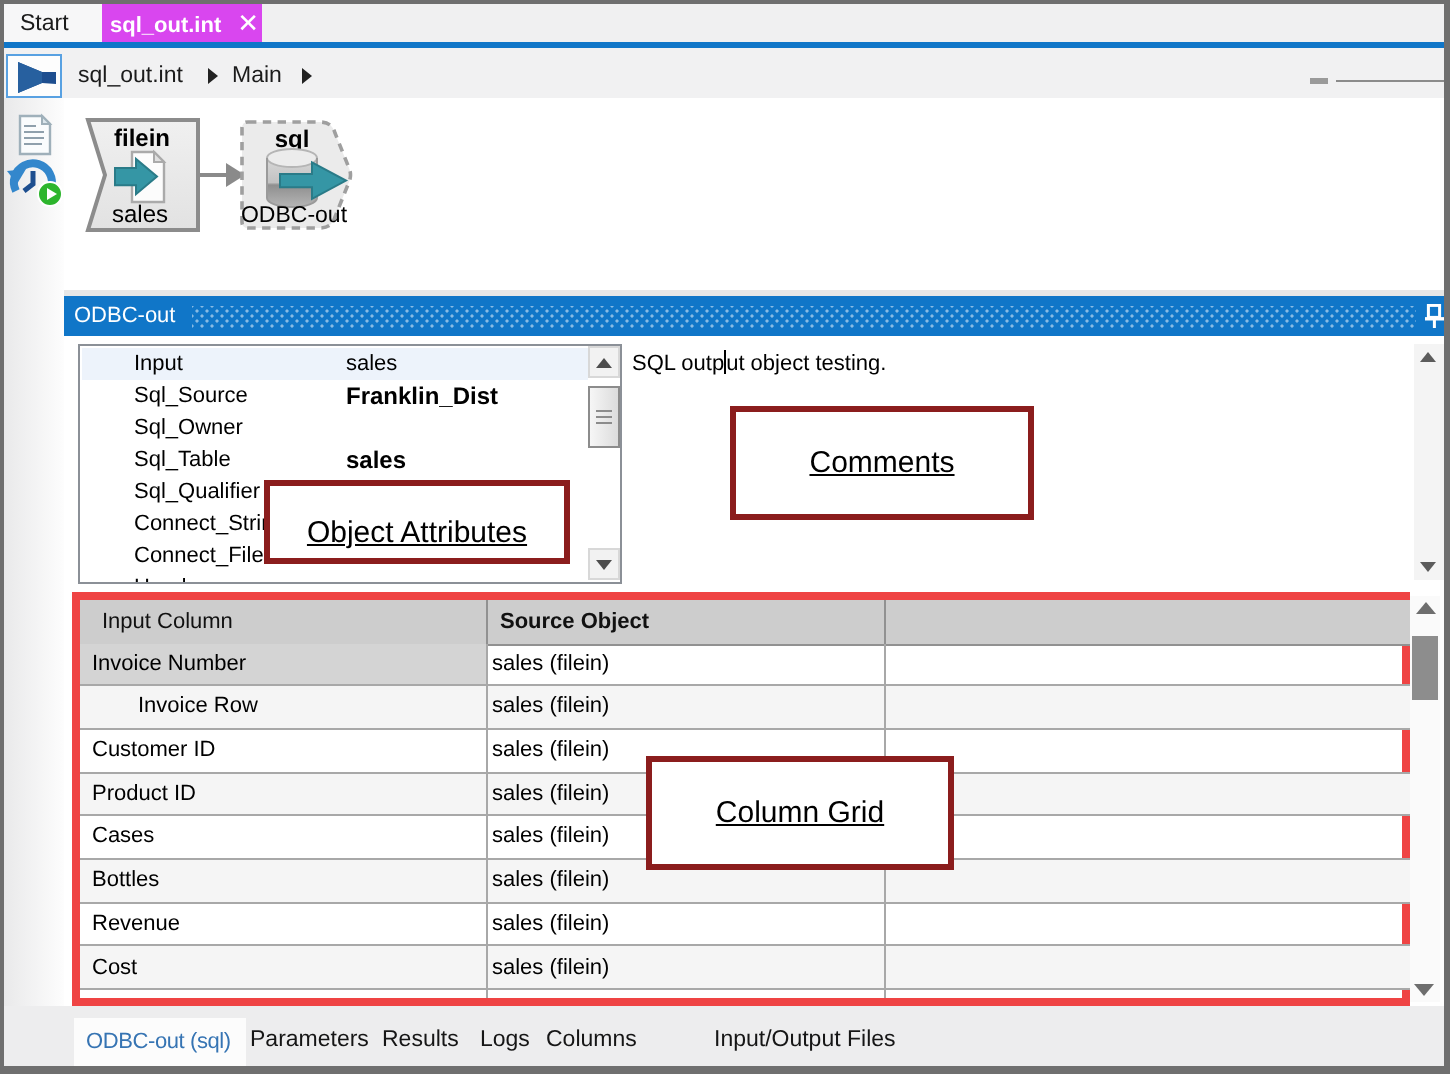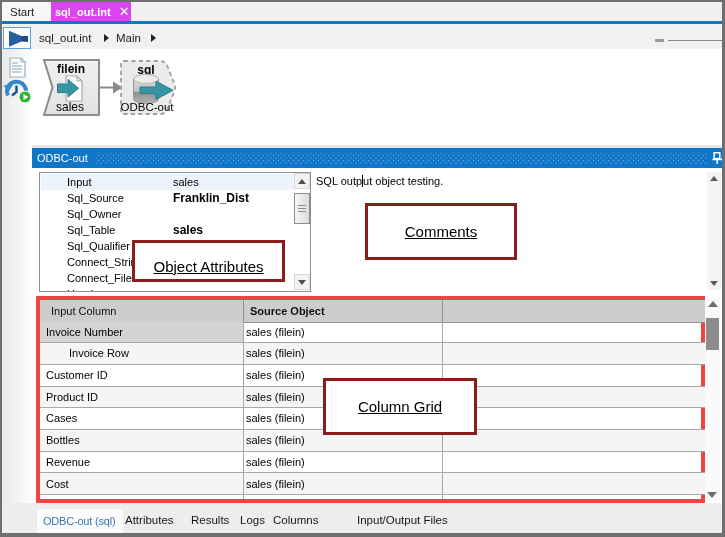--- a/index.html
+++ b/index.html
@@ -283,21 +283,21 @@
 <div class="a" id="gsb">
   <div class="garr-u"></div>
   <div id="gthumb"></div>
   <div class="garr-d"></div>
 </div>
 
 <div class="a" id="btabs">
   <div id="btabActive">
       <span>ODBC-out (sql)</span>
     </div>
-  <div class="btab" style="left:123px;">Attributes</div>
+  <div class="btab" style="left:123px;">Parameters</div>
   <div class="btab" style="left:189px;">Results</div>
   <div class="btab" style="left:238px;">Logs</div>
   <div class="btab" style="left:271px;">Columns</div>
   <div class="btab" style="left:326px;margin-left:29px;">Input/Output Files</div>
 </div>
 
 <div class="a obox" style="left:132px; top:240px; width:153px; height:42px; line-height:48px;">Object Attributes</div>
 <div class="a obox" style="left:365px; top:203px; width:152px; height:57px; line-height:51px;">Comments</div>
 <div class="a obox" style="left:323px; top:378px; width:154px; height:57px; line-height:51px;">Column Grid</div>
 

